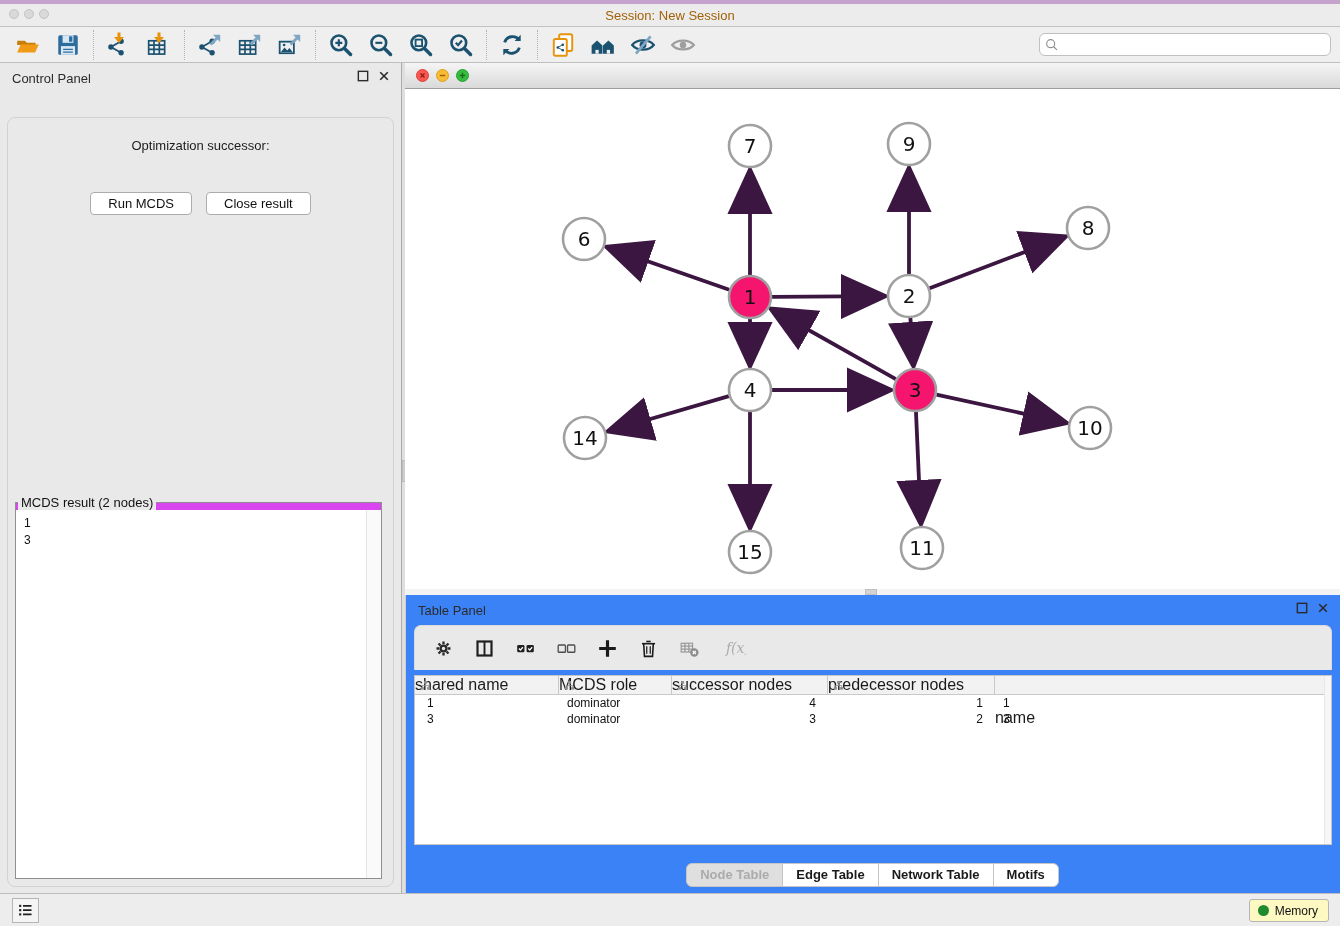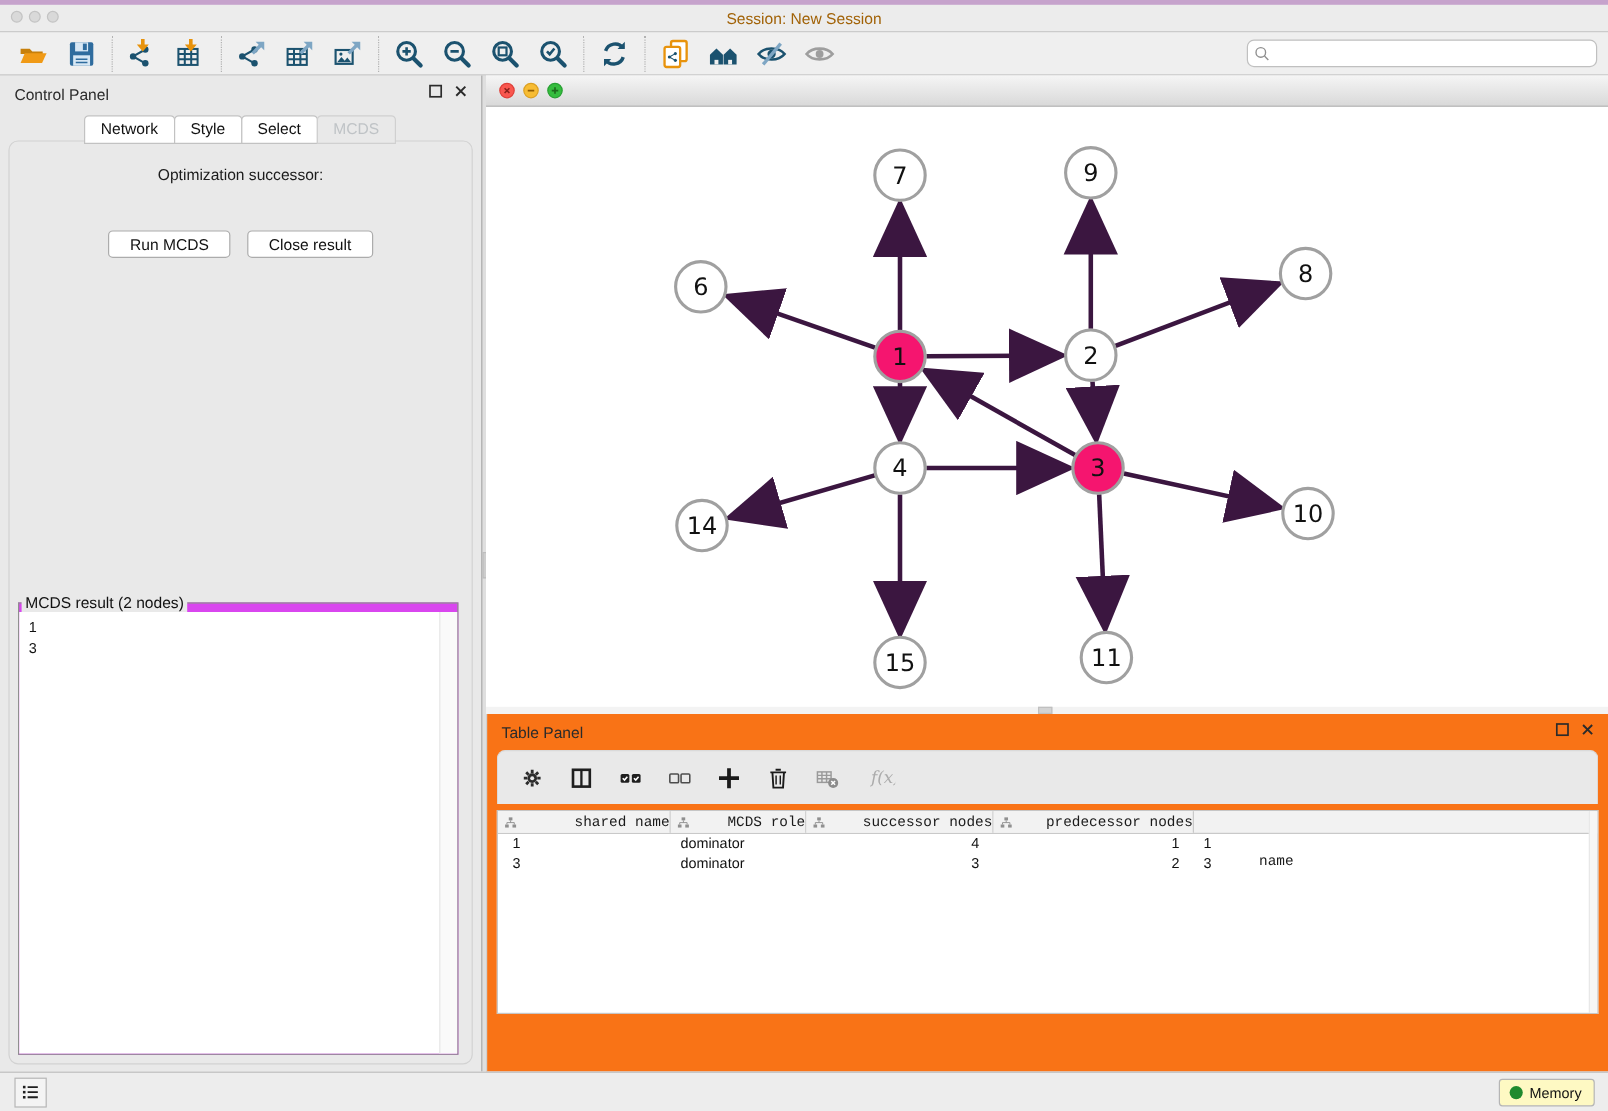--- a/index.html
+++ b/index.html
@@ -57,27 +57,27 @@
   .net-titlebar { position:absolute; left:0; top:0; width:100%; height:26px; background:linear-gradient(#F5F5F5,#D9D9D9); border-bottom:1px solid #9E9E9E; }
   .net-titlebar .title { position:absolute; left:0; right:0; top:6px; text-align:center; font-size:13px; color:#1a1a1a; }
   .wlight { position:absolute; top:6px; width:13px; height:13px; border-radius:50%; display:flex; align-items:center; justify-content:center; }
   .wl-close { left:11px; background:#F9574F; border:1px solid #DE3F38; }
   .wl-min { left:31px; background:#F7BC33; border:1px solid #DCA022; }
   .wl-zoom { left:51px; background:#35BD3E; border:1px solid #27A032; }
   .wlight svg { width:9px; height:9px; }
   .net-canvas { position:absolute; left:0; top:26px; width:935px; height:500px; background:#fff; }
 
   
-  .table-panel { position:absolute; left:405px; top:595px; width:935px; height:298px; background:#f97316; border-left:1px solid #CFCFCF; }
+  .table-panel { position:absolute; left:405px; top:595px; width:935px; height:298px; background:#3b82f6; border-left:1px solid #CFCFCF; }
   .tp-toolbar { position:absolute; left:8px; right:8px; top:30px; height:45px; background:#E9E9E9; border:1px solid #DADADA; border-bottom:none; border-radius:7px 7px 0 0; display:flex; align-items:center; padding-left:16px; gap:17px; }
   .tp-btn { width:24px; height:24px; display:flex; align-items:center; justify-content:center; background:transparent; border:none; }
   .tp-btn svg { width:21px; height:21px; }
   .tp-table { position:absolute; left:8px; right:8px; top:80px; height:170px; background:#fff; border:1px solid #C6C6C6; }
   .thead { display:flex; height:19px; background:#F2F2F2; border-bottom:1px solid #C9C9C9; }
-  .th { position:relative; display:flex; align-items:center; justify-content:flex-end; font-size:12px; color:#1a1a1a; border-right:1px solid #C9C9C9; background:#F2F2F2;font-family:Liberation Mono, monospace; }
+  .th { position:relative; display:flex; align-items:center; justify-content:flex-start; font-size:16px; color:#1a1a1a; border-right:1px solid #C9C9C9; background:#F2F2F2; }
   .th svg.hier { position:absolute; left:5px; top:4px; width:11px; height:11px; }
   .trow { display:flex; height:16px; font-size:12px; color:#111; }
   .td { overflow:hidden; white-space:nowrap; }
   .tp-scroll { position:absolute; right:0; top:0; bottom:0; width:7px; background:#F6F6F6; border-left:1px solid #E8E8E8; }
   .tp-tabs { position:absolute; left:0; right:0; top:268px; display:flex; justify-content:center; }
   .tp-tab { padding:3px 13px 4px 13px; background:#fff; border:1px solid #C5C5C5; margin-left:-1px; font-size:13px; font-weight:bold; color:#1a1a1a; }
   .tp-tab:first-child { border-radius:6px 0 0 6px; }
   .tp-tab:last-child { border-radius:0 6px 6px 0; }
   .tp-tab.active { background:#DFDFDF; color:#ABABAB; }
 
@@ -296,26 +296,20 @@
         <svg class="" viewBox="0 0 24 24" xmlns="http://www.w3.org/2000/svg">
           <rect x="4" y="4" width="16" height="16" fill="none" stroke="#2B2B2B" stroke-width="2.4"></rect>
         </svg>
       </span>
     <span class="pi" id="cp-close">
         <svg class="" viewBox="0 0 24 24" xmlns="http://www.w3.org/2000/svg">
           <path d="M5.5 5.5l13 13M18.5 5.5l-13 13" stroke="#2B2B2B" stroke-width="2.8"></path>
         </svg>
       </span>
   </div>
-  <div class="cp-tabs" id="cp-tabs">
-      <div class="tab">Network</div>
-      <div class="tab">Style</div>
-      <div class="tab">Select</div>
-      <div class="tab active">MCDS</div>
-    </div>
   <div class="cp-body">
     <div class="crit-label">Optimization successor:</div>
     <div class="btn-row">
       <button class="pbtn">Run MCDS</button>
       <button class="pbtn">Close result</button>
     </div>
     <fieldset class="result">
       <legend>MCDS result (2 nodes)</legend>
       <div class="result-inner">
         <div class="result-lines" id="result-lines">
@@ -566,20 +560,26 @@
         <div class="trow">
           <div class="td" style="width: 144px; text-align: left; padding: 1px 0px 0px 12px;">3</div>
           <div class="td" style="width: 113px; text-align: left; padding: 1px 0px 0px 8px;">dominator</div>
           <div class="td" style="width: 156px; text-align: right; padding: 1px 12px 0px 0px;">3</div>
           <div class="td" style="width: 167px; text-align: right; padding: 1px 12px 0px 0px;">2</div>
           <div class="td" style="width: 84px; text-align: left; padding: 1px 0px 0px 8px;">3</div>
         </div>
       </div>
     <div class="tp-scroll"></div>
   </div>
+  <div class="tp-tabs" id="tp-tabs">
+      <div class="tp-tab active">Node Table</div>
+      <div class="tp-tab">Edge Table</div>
+      <div class="tp-tab">Network Table</div>
+      <div class="tp-tab">Motifs</div>
+    </div>
 </div>
 
 <div class="statusbar">
   <button class="task-btn">
       <span id="task-icon-slot" style="display:inline-flex;">
         <svg class="" viewBox="0 0 24 24" xmlns="http://www.w3.org/2000/svg">
           <g stroke="#1F1F1F" stroke-width="2.2">
             <path d="M8.5 5.5h12M8.5 11.5h12M8.5 17.5h12"></path>
           </g>
           <g fill="#1F1F1F">

